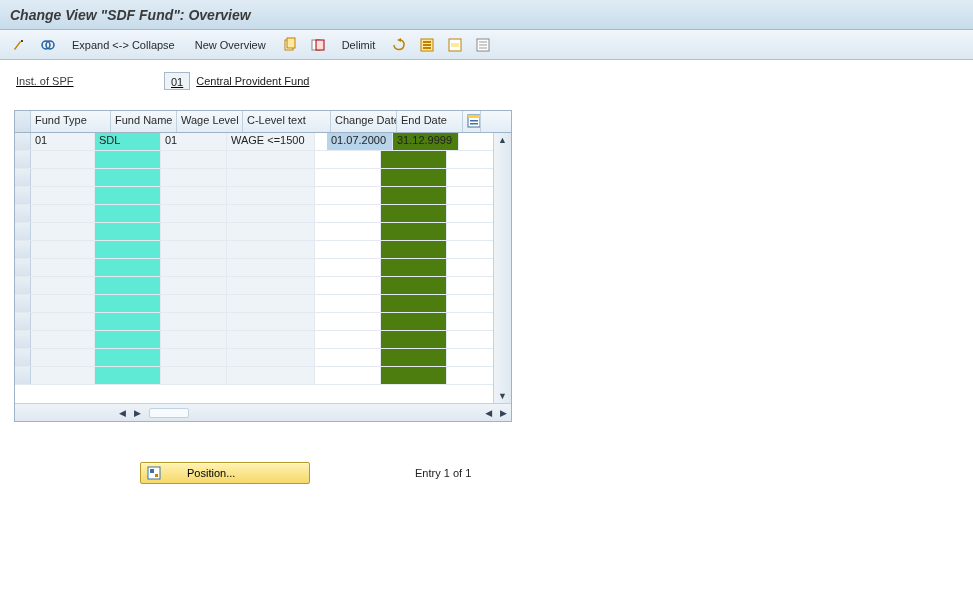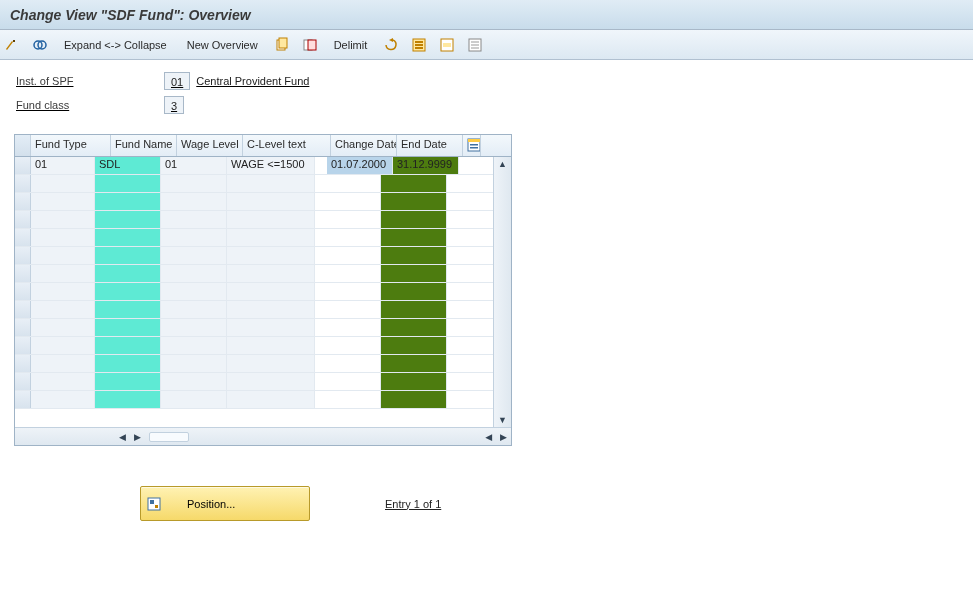--- a/index.html
+++ b/index.html
@@ -21,21 +21,21 @@
     }
     .title-text {
       font-style: italic;
       font-weight: bold;
       font-size: 14px;
       color: #3a3a3a;
     }
     .toolbar {
       background: linear-gradient(#f0f6fb, #dce8f2);
       border-bottom: 1px solid #b0c0d0;
-      padding: 4px 0;
+      padding: 4px 8px;
       height: 30px;
       display: flex;
       align-items: center;
       gap: 4px;
     }
     .tb-btn {
       display: inline-flex;
       align-items: center;
       justify-content: center;
       height: 20px;
@@ -158,33 +158,32 @@
     .footer {
       margin-top: 40px;
       display:flex;
       align-items:center;
       padding-left: 140px;
     }
     .pos-btn {
       background: linear-gradient(#fff2b3,#f6d96a);
       border: 1px solid #b89a2a;
       border-radius: 2px;
-      height: 35px;
+      height: 22px;
       width: 170px;
       display:flex;
       align-items:center;
       padding: 0 6px;
       cursor:pointer;
       box-shadow: 0 1px 0 rgba(255,255,255,.6) inset;
     }
     .pos-btn .mini-icon { width:14px; height:14px; margin-right:26px; }
     .entry-text {
-      margin-left: 75px;
+      margin-left: 105px;
       color:#222;
-      text-decoration:underline;
     }
     svg { display:block; }
   </style>
 </head>
 <body>
 
 <div class="title-bar">
   <span class="title-text">Change View "SDF Fund": Overview</span>
 </div>
 
@@ -244,24 +243,20 @@
         <rect x="4" y="10" width="8" height="2" fill="#ccc"></rect>
       </svg>
   </span>
 </div>
 
 <div class="form-area">
   <div class="form-row">
     <span class="form-label">Inst. of SPF</span>
     <span class="form-value-box">01</span>
     <span class="form-desc">Central Provident Fund</span>
-  </div>
-  <div class="form-row">
-    <span class="form-label">Fund class</span>
-    <span class="form-value-box">3</span>
   </div>
 </div>
 
 <div class="table-wrap">
   <div class="thead-row">
     <div class="th selector"></div>
     <div class="th c1">Fund Type</div>
     <div class="th c2">Fund Name</div>
     <div class="th c3">Wage Level</div>
     <div class="th c4">C-Level text</div>

